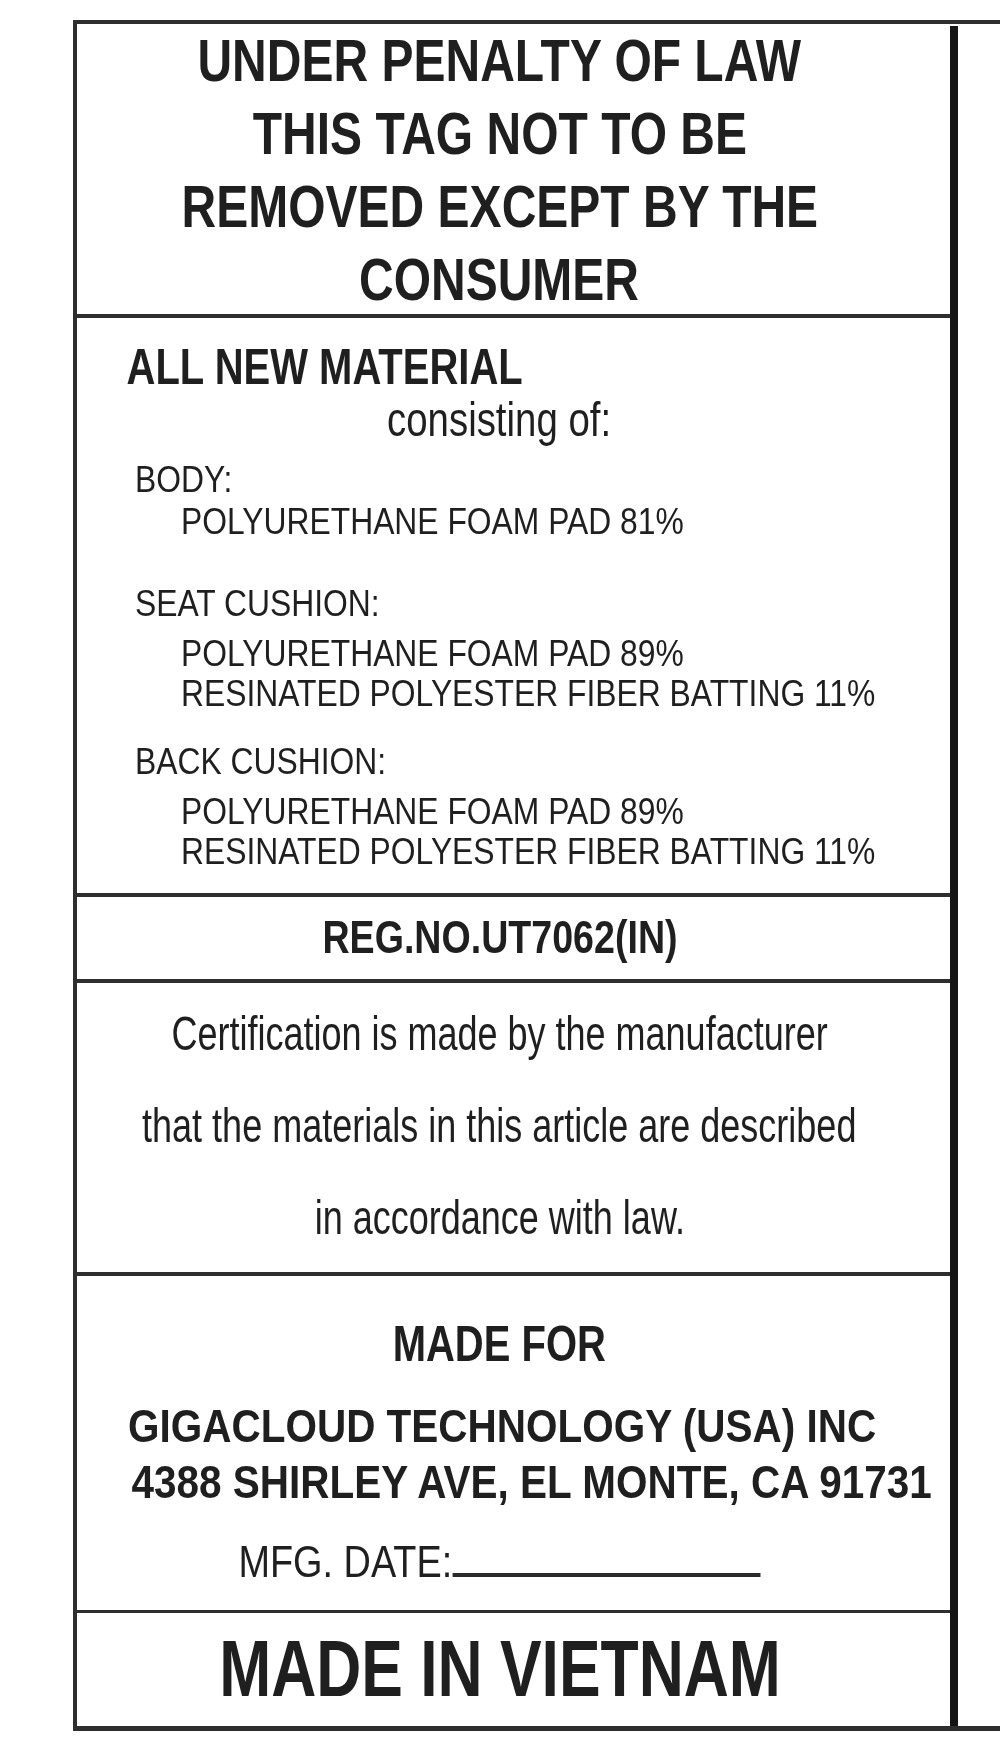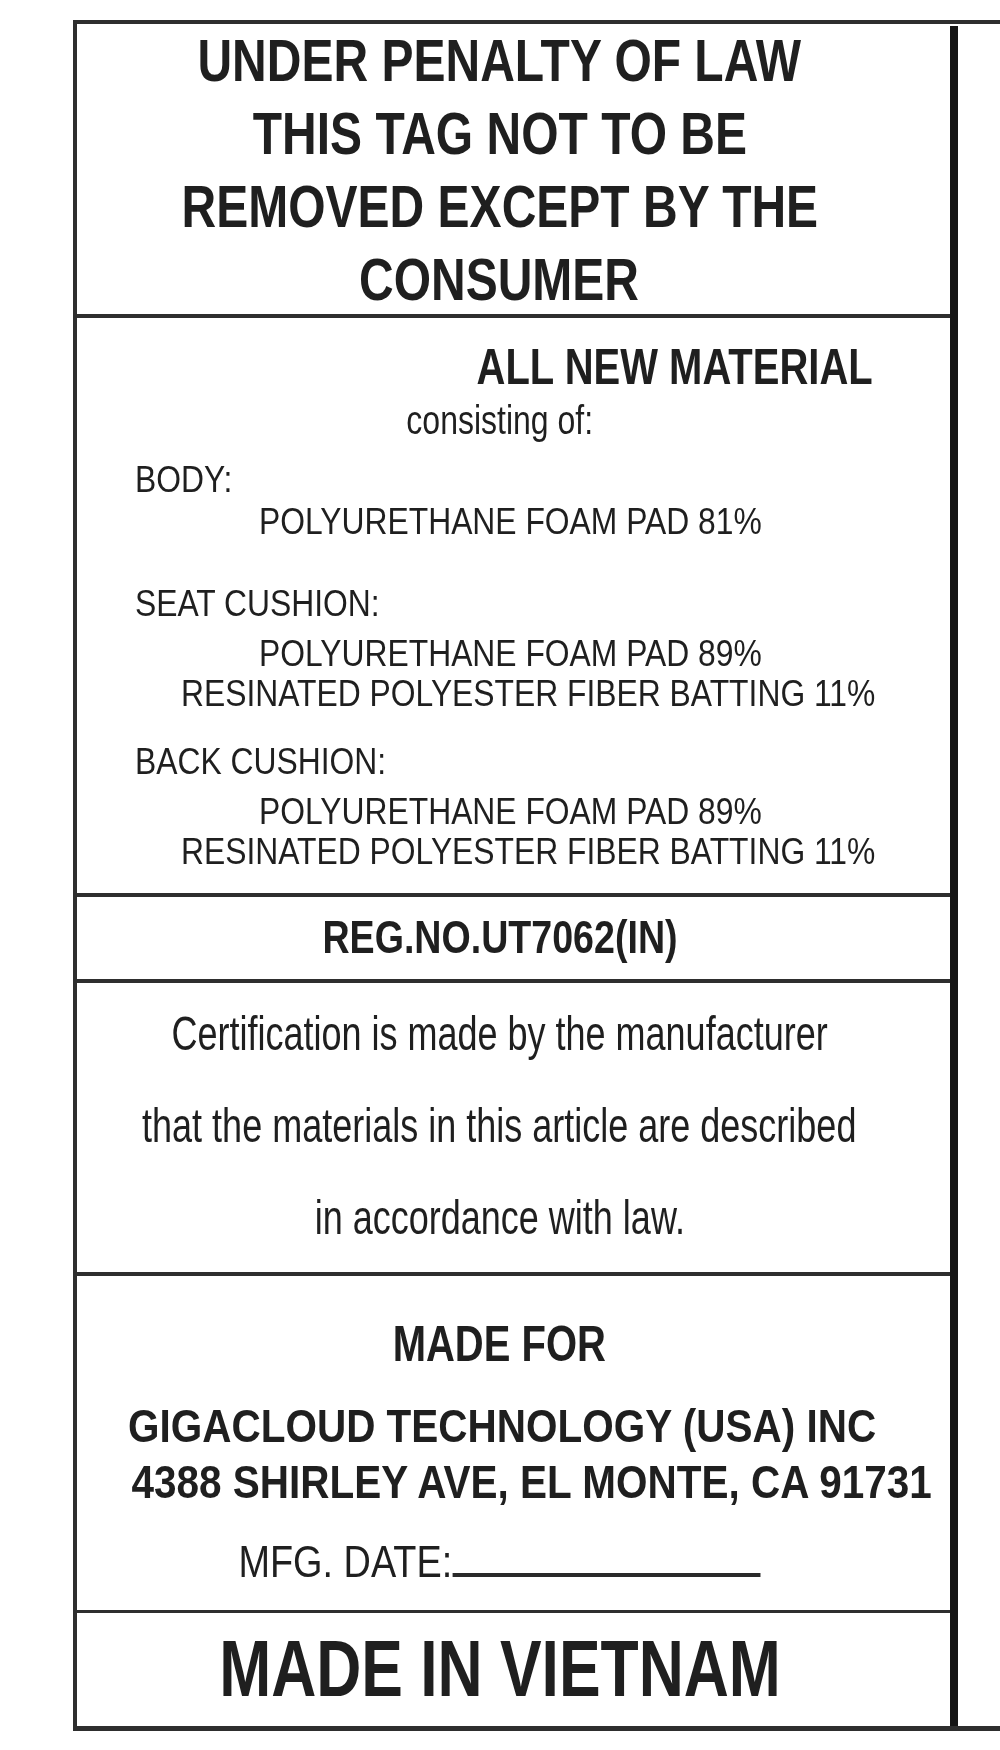--- a/index.html
+++ b/index.html
@@ -28,25 +28,25 @@
   .div4{left:77px; top:1272px; width:873px; height:4px;}
   .div5{left:77px; top:1610px; width:873px; height:3px;}
   
   .sec{position:absolute;left:77px;width:845px;}
   .nc{display:inline-block;transform:scaleX(.8);transform-origin:center;white-space:nowrap;}
   .nl{display:inline-block;transform:scaleX(.86);transform-origin:left center;white-space:nowrap;}
 
   .sec-penalty{top:26px;height:288px;display:flex;flex-direction:column;justify-content:center;align-items:center;
     font-weight:bold;font-size:60px;line-height:73px;text-align:center;}
   .sec-materials{top:320px;height:573px;}
-  .m-heading{text-align:right;font-weight:bold;font-size:50px;line-height:58px;margin-top:18px;}
-  .m-sub{text-align:center;font-size:40px;line-height:48px;}
+  .m-heading{text-align:left;font-weight:bold;font-size:50px;line-height:58px;margin-top:18px;}
+  .m-sub{text-align:center;font-size:48px;line-height:48px;}
   .m-group{margin-top:14px;}
   .m-group-name{margin-left:58px;font-size:37px;line-height:44px;}
-  .m-item{margin-left:104px;font-size:37px;line-height:40px;text-align:center;}
+  .m-item{margin-left:104px;font-size:37px;line-height:40px;}
   .sec-reg{top:897px;height:78px;display:flex;align-items:center;justify-content:center;
     font-weight:bold;font-size:47px;}
   .sec-cert{top:983px;height:285px;display:flex;flex-direction:column;justify-content:center;align-items:center;
     font-size:48px;line-height:92px;text-align:left;}
   .sec-cert .nc{transform:scaleX(.75);}
   .sec-madefor{top:1276px;height:330px;text-align:center;}
   .mf-heading{margin-top:38px;font-weight:bold;font-size:50px;line-height:60px;}
   .mf-company{margin-top:24px;font-weight:bold;font-size:46px;line-height:56px;}
   .mf-company .nc,.mf-address .nc{transform:scaleX(.88);}
   .mf-address{font-weight:bold;font-size:46px;line-height:56px;}

